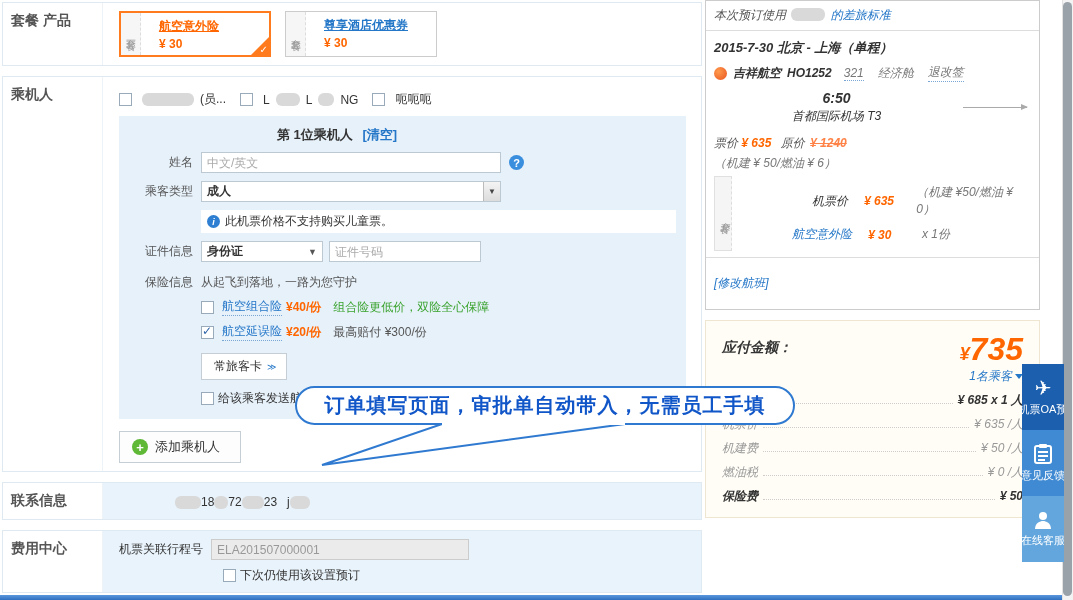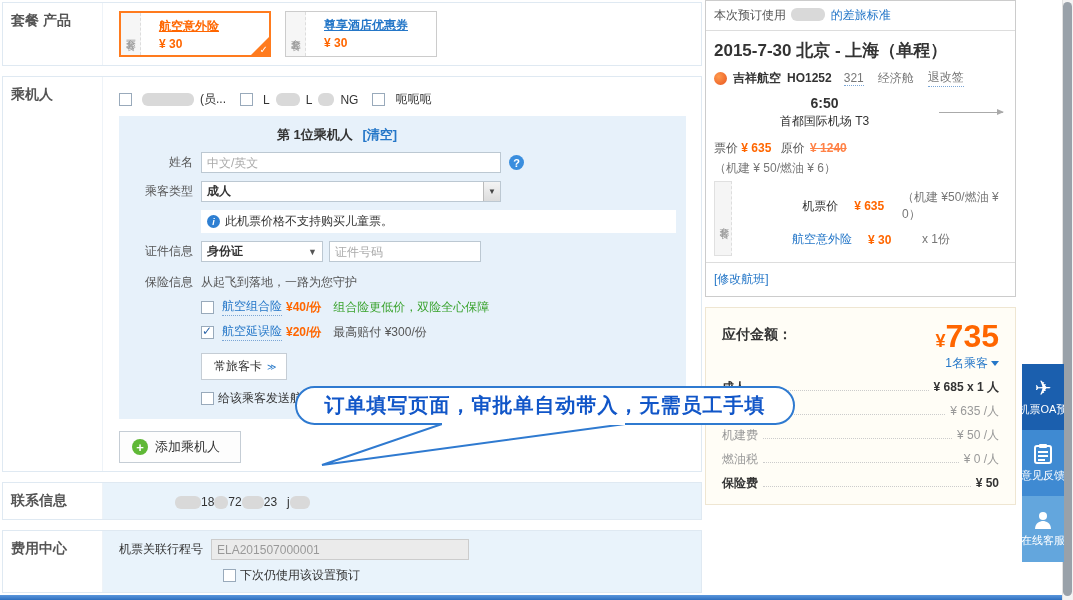--- a/index.html
+++ b/index.html
@@ -61,25 +61,25 @@
   .contact-line { padding:4px 0 2px 56px; display:flex; align-items:center; gap:0; }
   .cost-row1 { display:flex; align-items:center; gap:8px; }
   .cost-row2 { display:flex; align-items:center; margin:7px 0 0 104px; }
 
   
   .callout { position:absolute; left:295px; top:386px; width:500px; height:39px; background:#fff; border:2px solid #2f7ad0; border-radius:20px; display:flex; align-items:center; justify-content:center; z-index:30; }
   .callout-text { font-size:20px; font-weight:bold; color:#1156c8; letter-spacing:1px; }
   .callout-tail { position:absolute; left:290px; top:423px; z-index:31; }
 
   
-  .right-panel { position:absolute; left:705px; top:0; width:311px; }
+  .right-panel { position:absolute; left:705px; top:0; width:335px;font-style:italic; }
   .sum-box { border:1px solid #ccc; background:#fff; }
   .sum-head { padding:6px 8px; border-bottom:1px solid #ddd; color:#555; }
   .sum-body { padding:8px 8px 6px 8px; }
-  .date-route { font-weight:bold; font-size:17px; color:#333; }
+  .date-route { font-weight:bold; font-size:13px; color:#333; }
   .airline-row { display:flex; align-items:center; gap:6px; margin-top:7px; color:#777; }
   .airline-logo { width:13px; height:13px; border-radius:50%; background:radial-gradient(circle at 35% 35%, #ff9a4d, #e8541f); display:inline-block; }
   .airline-name { color:#333; font-weight:bold; }
   .times-row { display:flex; align-items:center; margin-top:8px; }
   .t-col { flex:1; text-align:center; }
   .t-time { font-weight:bold; font-size:14px; color:#333; }
   .t-airport { color:#333; margin-top:2px; }
   .arrow { flex:0 0 64px; height:1px; background:#aaa; position:relative; margin:0 4px; }
   .arrow::after { content:""; position:absolute; right:-1px; top:-3px; border-left:7px solid #aaa; border-top:3.5px solid transparent; border-bottom:3.5px solid transparent; }
   .fare-row { margin-top:10px; color:#555; }
@@ -87,21 +87,21 @@
   .fare-orig { color:#ff8247; font-weight:bold; text-decoration:line-through; margin-left:2px; }
   .tax-row { color:#777; margin-top:3px; }
   .bd-box { display:flex; margin-top:4px; background:#fff; }
   .bd-tab { width:18px; background:#f5f5f5; border:1px solid #e0e0e0; border-right:1px dashed #ddd; color:#999; font-size:10px; display:flex; align-items:flex-start; justify-content:center; writing-mode:vertical-rl; letter-spacing:2px; padding-top:4px; }
   .bd-rows { flex:1; padding:4px 0; }
   .bd-row { display:flex; align-items:center; padding:4px 0; }
   .bd-label { width:120px; text-align:right; color:#333; }
   .bd-label.link-style { color:#2577c8; }
   .bd-val { width:70px; text-align:left; padding-left:16px; color:#ff6600; font-weight:bold; }
   .bd-extra { color:#777; }
-  .sum-foot { border-top:1px solid #ddd; padding:8px 8px; }
+  .sum-foot { border-top:1px solid #ddd; padding:17px 8px; }
 
   .pay-box { margin-top:10px; background:#fffdf6; border:1px solid #efe6d2; padding:10px 16px 12px 16px; }
   .pay-top { display:flex; align-items:flex-start; justify-content:space-between; }
   .pay-label { font-size:14px; font-weight:bold; color:#333; padding-top:8px; }
   .pay-amount { color:#ff6600; font-weight:bold; }
   .pay-cur { font-size:18px; }
   .pay-num { font-size:32px; }
   .pax-link-row { text-align:right; margin-top:0; }
   .tri-down { display:inline-block; width:0; height:0; border-top:5px solid #2577c8; border-left:4px solid transparent; border-right:4px solid transparent; vertical-align:1px; margin-left:3px; }
   .tot-row { display:flex; align-items:baseline; margin-top:7px; }

